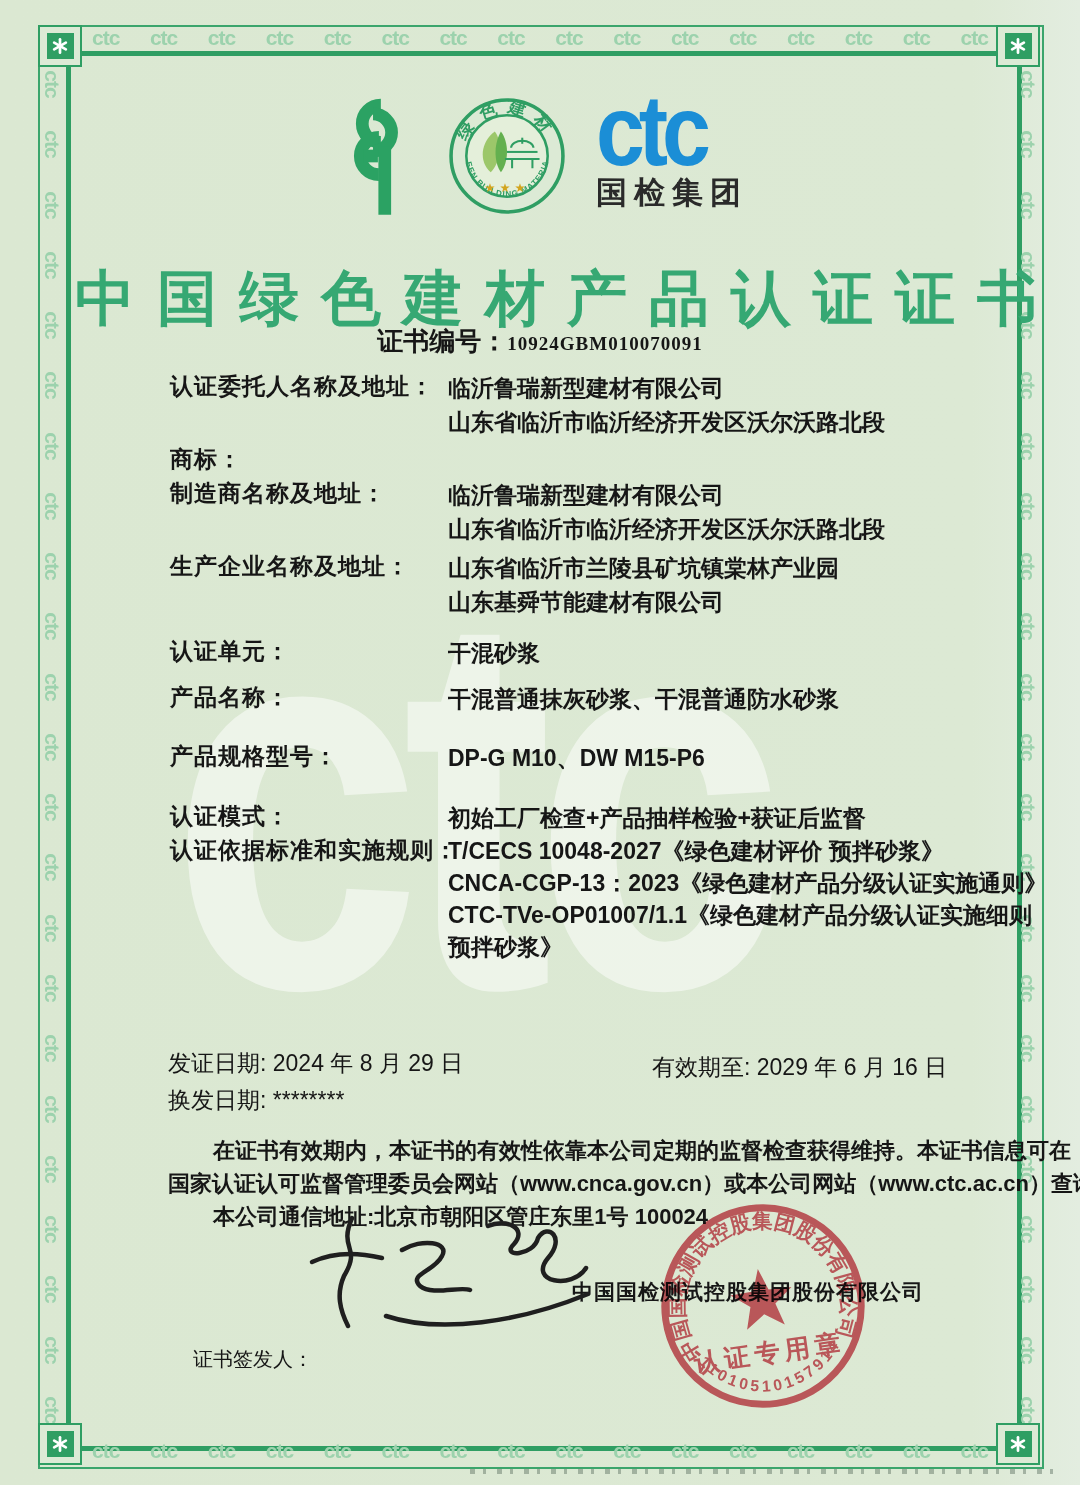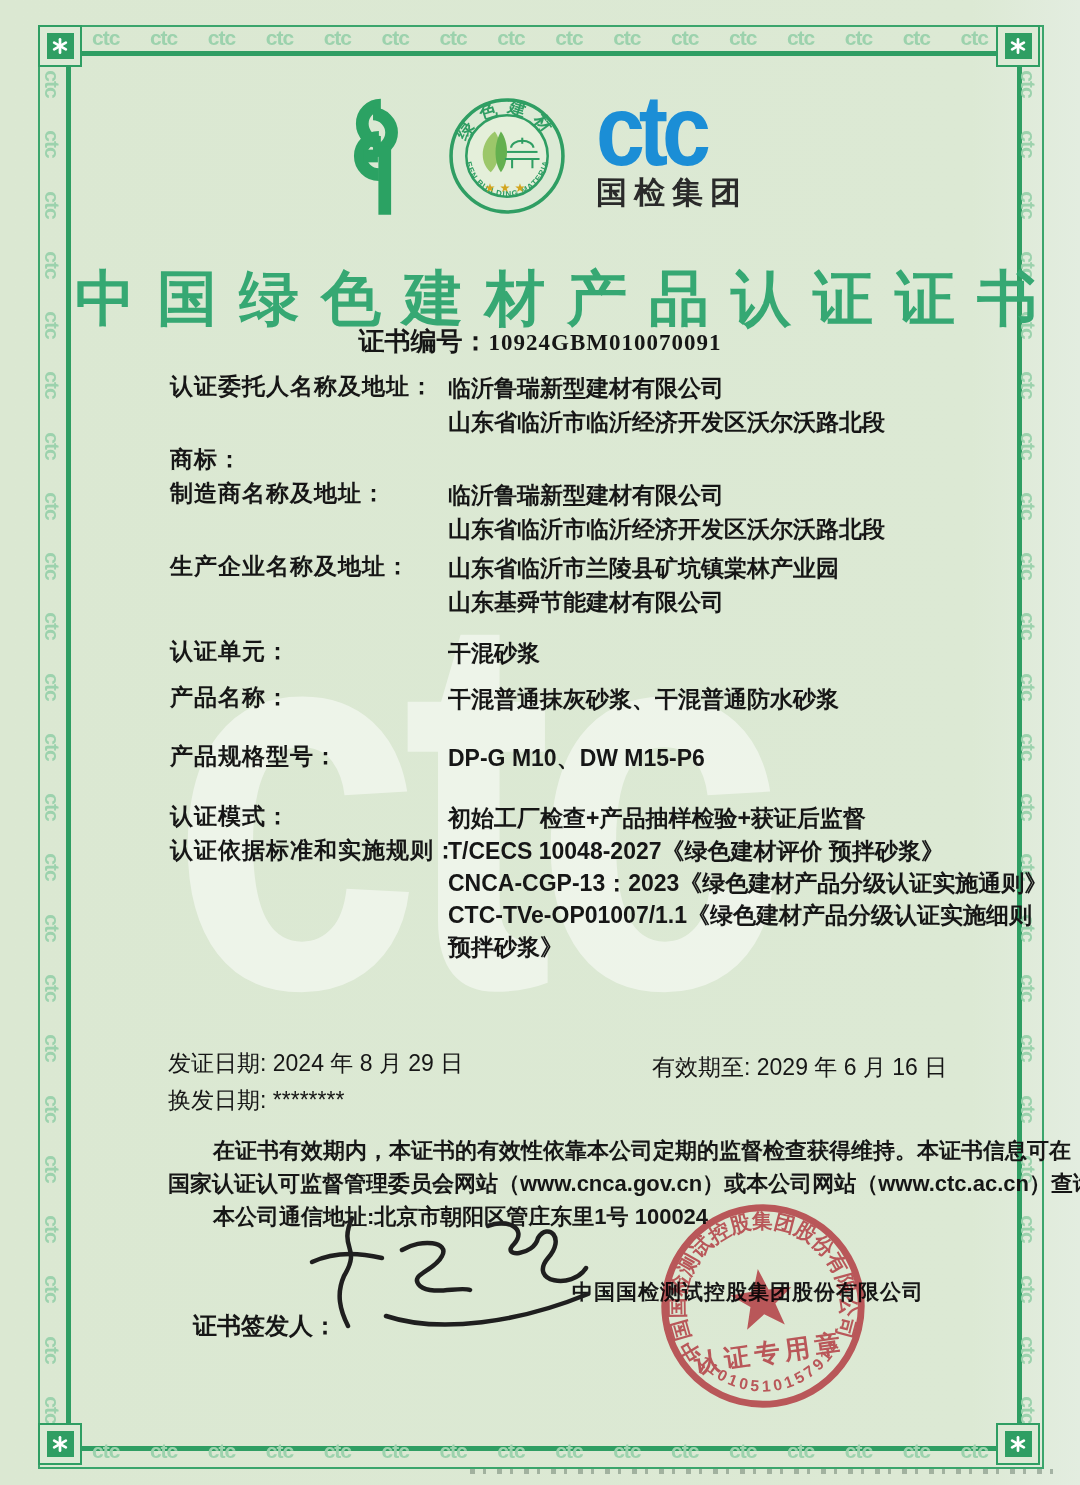--- a/index.html
+++ b/index.html
@@ -32,21 +32,21 @@
   .logo-gp{position:absolute;left:330px;top:92px;z-index:2;}
   .logo-emblem{position:absolute;left:448px;top:97px;z-index:2;}
   .logo-ctc{position:absolute;left:596px;top:84px;z-index:2;width:200px;}
   .ctc-word{font-weight:800;font-size:100px;line-height:92px;letter-spacing:-7px;color:#1b8ed6;
             transform:scaleX(.88);transform-origin:left top;}
   .ctc-name{margin-top:-4px;font-weight:800;font-size:31px;letter-spacing:7px;color:#2a2a2a;}
   
   .title{position:absolute;left:0;top:243px;width:1080px;text-align:center;z-index:2;
          font-weight:800;font-size:60px;letter-spacing:22px;color:#36a873;white-space:nowrap;text-indent:22px;}
   .certno{position:absolute;left:0;top:324px;width:1080px;text-align:center;z-index:2;font-size:26px;font-weight:700;}
-  .certno .num{font-family:"Liberation Serif","DejaVu Serif",serif;font-size:23px;letter-spacing:1px;}
+  .certno .num{font-family:"Liberation Serif","DejaVu Serif",serif;font-size:19px;letter-spacing:1px;}
   
   .frow{position:absolute;left:170px;z-index:2;font-weight:700;font-size:23px;}
   .flabel{position:absolute;left:0;top:0;white-space:nowrap;letter-spacing:1px;}
   .fvalue{position:absolute;left:278px;top:0;white-space:nowrap;}
   .vline{line-height:34px;white-space:nowrap;}
   .r0{top:371px;} .r1{top:444px;} .r2{top:478px;} .r3{top:551px;}
   .r4{top:636px;} .r5{top:682px;} .r6{top:741px;} .r7{top:801px;} .r8{top:835px;}
   .r8 .vline{line-height:32px;}
   
   .statement{position:absolute;left:168px;top:956px;width:830px;z-index:2;font-weight:700;font-size:23px;line-height:33px;}
@@ -55,21 +55,21 @@
   
   .dateline{position:absolute;z-index:2;font-weight:400;font-size:23px;white-space:nowrap;}
   .d-issue{left:168px;top:1048px;}
   .d-reissue{left:168px;top:1085px;}
   .d-valid{left:652px;top:1052px;}
   
   .notice{position:absolute;left:168px;top:1134px;width:840px;z-index:2;font-weight:700;font-size:22px;line-height:33px;}
   .notice div{white-space:nowrap;}
   .notice .indent{padding-left:45px;}
   
-  .signer-label{position:absolute;left:193px;top:1310px;z-index:2;font-weight:700;font-size:24px;white-space:nowrap;}
+  .signer-label{position:absolute;left:193px;top:1346px;z-index:2;font-weight:400;font-size:20px;white-space:nowrap;}
   .signature{position:absolute;left:290px;top:1198px;z-index:3;}
   .company{position:absolute;left:572px;top:1278px;z-index:2;font-weight:700;font-size:21px;letter-spacing:1px;white-space:nowrap;}
   .seal{position:absolute;left:650px;top:1193px;width:226px;height:226px;z-index:3;
         transform:rotate(-8deg);mix-blend-mode:multiply;opacity:.92;}
   
   .artifact{position:absolute;left:470px;top:1469px;width:590px;height:5px;z-index:2;opacity:.45;
             background:repeating-linear-gradient(90deg,#5a6e5f 0 5px,transparent 5px 13px,#5a6e5f 13px 16px,transparent 16px 27px);}
 </style>
 </head>
 <body>

